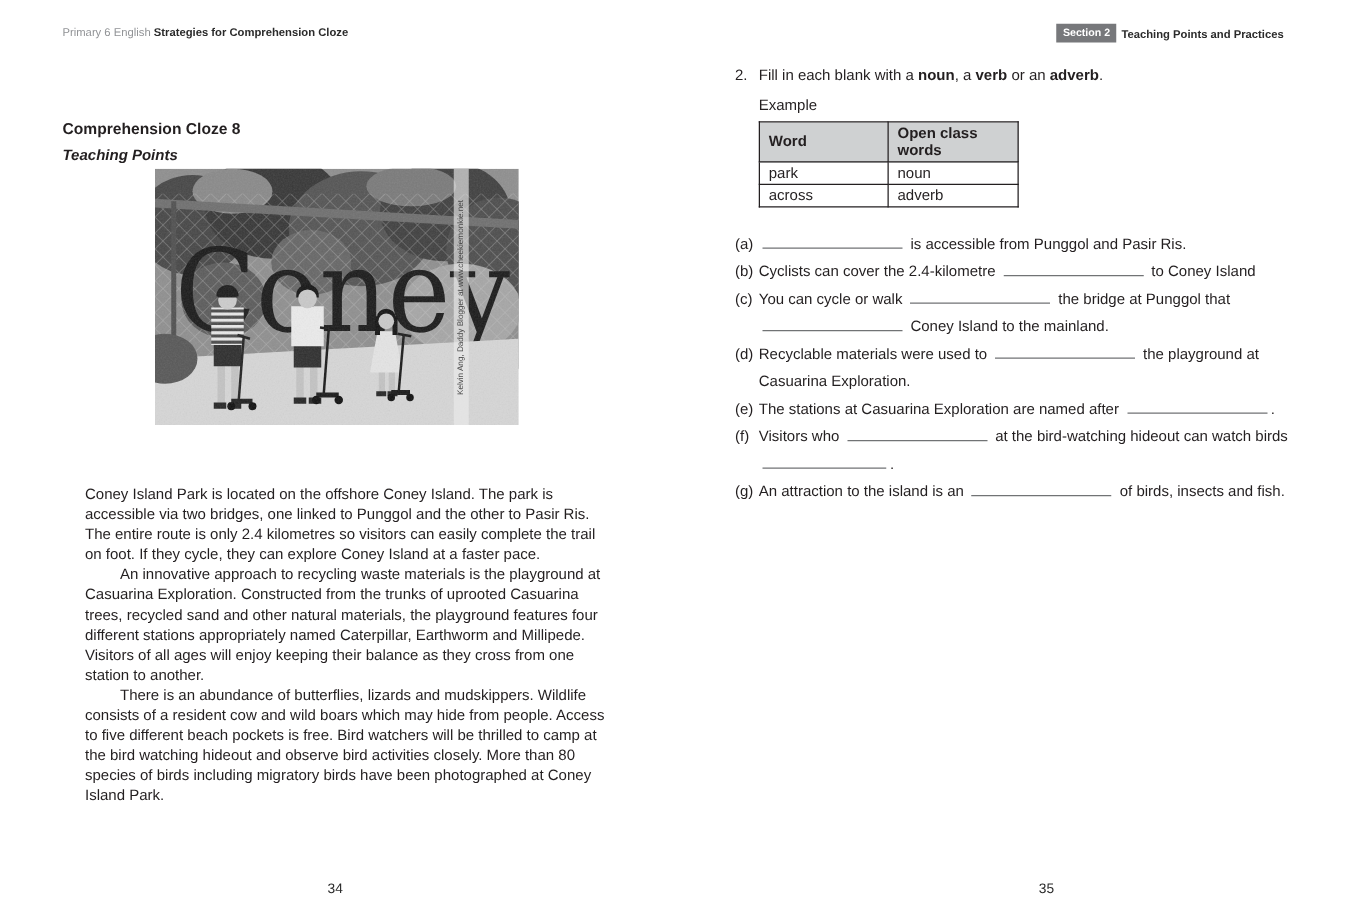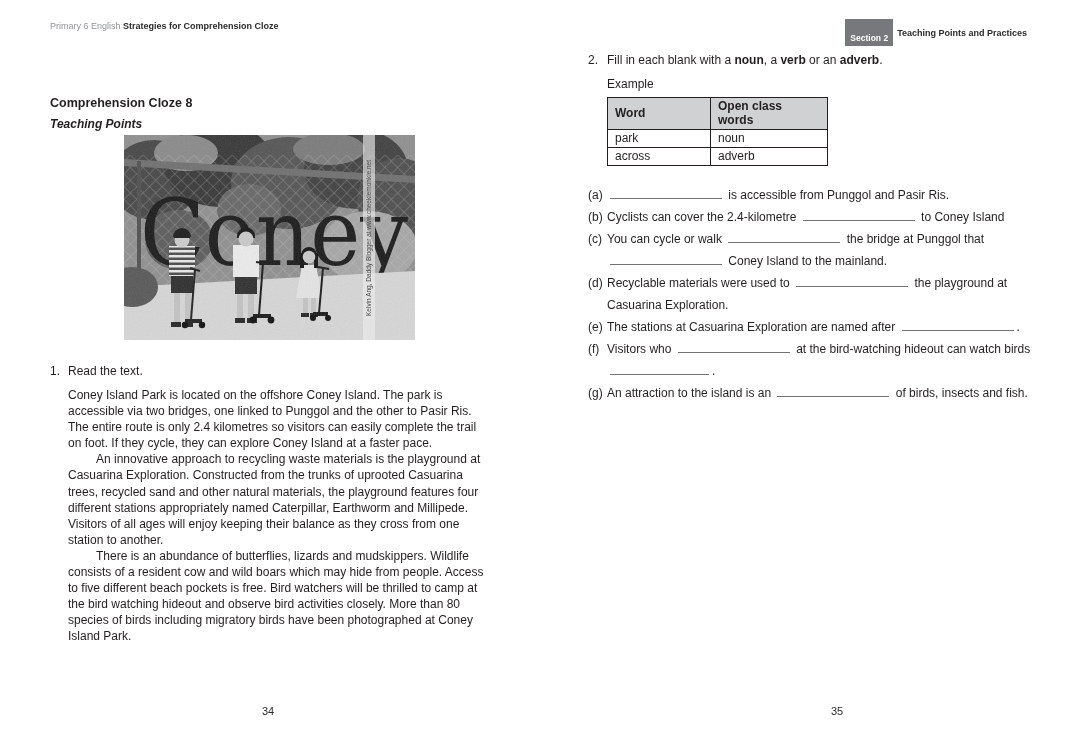--- a/index.html
+++ b/index.html
@@ -6,21 +6,21 @@
   * { margin:0; padding:0; box-sizing:border-box; }
   html,body { background:#ffffff; }
   body { font-family:"Liberation Sans", sans-serif; color:#231f20; }
   .sheet { position:relative; width:1077px; height:737px; background:#ffffff; overflow:hidden; }
 
   
   .hdr-left { position:absolute; left:50px; top:21px; font-size:9px; }
   .hdr-left .series { color:#919396; }
   .hdr-left .booktitle { color:#2b2b2b; font-weight:bold; margin-left:0; }
   .hdr-right { position:absolute; right:50px; top:19px; display:flex; align-items:center; gap:4px; }
-  .badge { background:#77787b; color:#ffffff; font-size:8.5px; font-weight:bold; padding:14px 5px 3px; }
+  .badge { background:#77787b; color:#ffffff; font-size:8.5px; font-weight:bold; padding:2px 5px 3px; }
   .hdr-right .sect { font-size:9px; font-weight:bold; color:#2b2b2b; }
 
   
   .title-block { position:absolute; left:50px; top:54px; width:437px;
                  border-top:1px solid #4d4d4f; border-bottom:2px solid #a7a9ac; }
   .title-block h1 { font-size:15px; font-weight:bold; padding:4px 2px 5px; letter-spacing:.1px; }
   .cloze-sub { position:absolute; left:50px; top:96px; font-size:12.5px; font-weight:bold; }
   .teach-sub { position:absolute; left:50px; top:117px; font-size:12px; font-weight:600; font-style:italic; }
 
   .photo-wrap { position:absolute; left:124px; top:135px; width:251px; height:205px; }
@@ -42,21 +42,21 @@
 
   
   .task2 { position:absolute; left:588px; top:53px; width:452px; font-size:12px; }
   .task2 .num { display:inline-block; width:19px; }
   .task2 b { font-weight:bold; }
   .example-label { position:absolute; left:607px; top:77px; font-size:12px; }
   .ex-table { position:absolute; left:607px; top:97px; border-collapse:collapse; font-size:12px; }
   .ex-table th, .ex-table td { border:1px solid #231f20; text-align:left; font-weight:normal;
                                padding:1px 7px 2px; height:17px; }
   .ex-table th { background:#cfd1d2; font-weight:bold; }
-  .ex-table .c1 { width:103px; } .ex-table .c2 { width:117px;margin-top:11px; }
+  .ex-table .c1 { width:103px; } .ex-table .c2 { width:104px;margin-top:11px; }
 
   .items { position:absolute; left:588px; top:184px; width:460px; font-size:12px; }
   .item { position:relative; padding-left:19px; }
   .item-label { position:absolute; left:0; top:0; height:22px; line-height:22px; }
   .item-line { height:22px; line-height:22px; white-space:nowrap; }
   .blank { display:inline-block; width:112px; height:11px; border-bottom:1px solid #717375;
            margin:0 3px; vertical-align:baseline; }
   .blank.short { width:99px; }
 </style>
 </head>
@@ -161,23 +161,20 @@
         <rect x="189" y="177" width="15" height="4" fill="#1a1a1a"></rect>
         <circle cx="189" cy="183" r="3" fill="#111111"></circle>
         <circle cx="204" cy="183" r="3" fill="#111111"></circle>
       </g>
 
       <rect width="291" height="205" filter="url(#grain)" opacity="0.14"></rect>
     </svg>
     <div class="photo-caption">Kelvin Ang, Daddy Blogger at www.cheekiemonkie.net</div>
   </div>
 
-  <div class="task1">
-    <span class="num">1.</span><span>Read the text.</span>
-  </div>
 
   <div class="passage">
     <p>Coney Island Park is located on the offshore Coney Island. The park is accessible via two bridges, one linked to Punggol and the other to Pasir Ris. The entire route is only 2.4 kilometres so visitors can easily complete the trail on foot. If they cycle, they can explore Coney Island at a faster pace.</p>
     <p class="indent">An innovative approach to recycling waste materials is the playground at Casuarina Exploration. Constructed from the trunks of uprooted Casuarina trees, recycled sand and other natural materials, the playground features four different stations appropriately named Caterpillar, Earthworm and Millipede. Visitors of all ages will enjoy keeping their balance as they cross from one station to another.</p>
     <p class="indent">There is an abundance of butterflies, lizards and mudskippers. Wildlife consists of a resident cow and wild boars which may hide from people. Access to five different beach pockets is free. Bird watchers will be thrilled to camp at the bird watching hideout and observe bird activities closely. More than 80 species of birds including migratory birds have been photographed at Coney Island Park.</p>
   </div>
 
   <div class="pageno left">34</div>
 
   <div class="task2">

